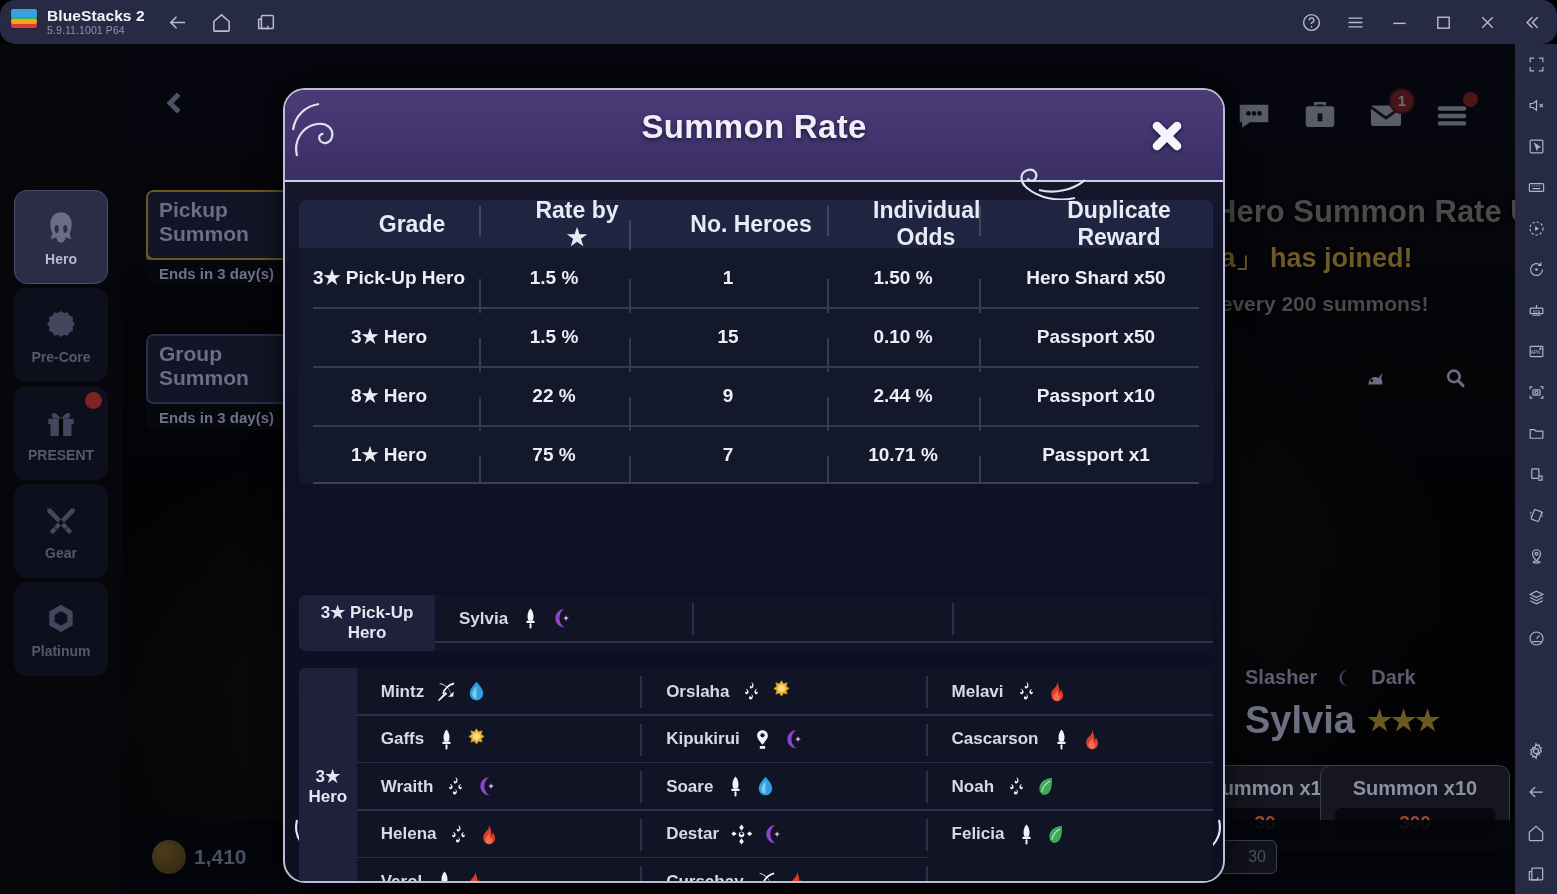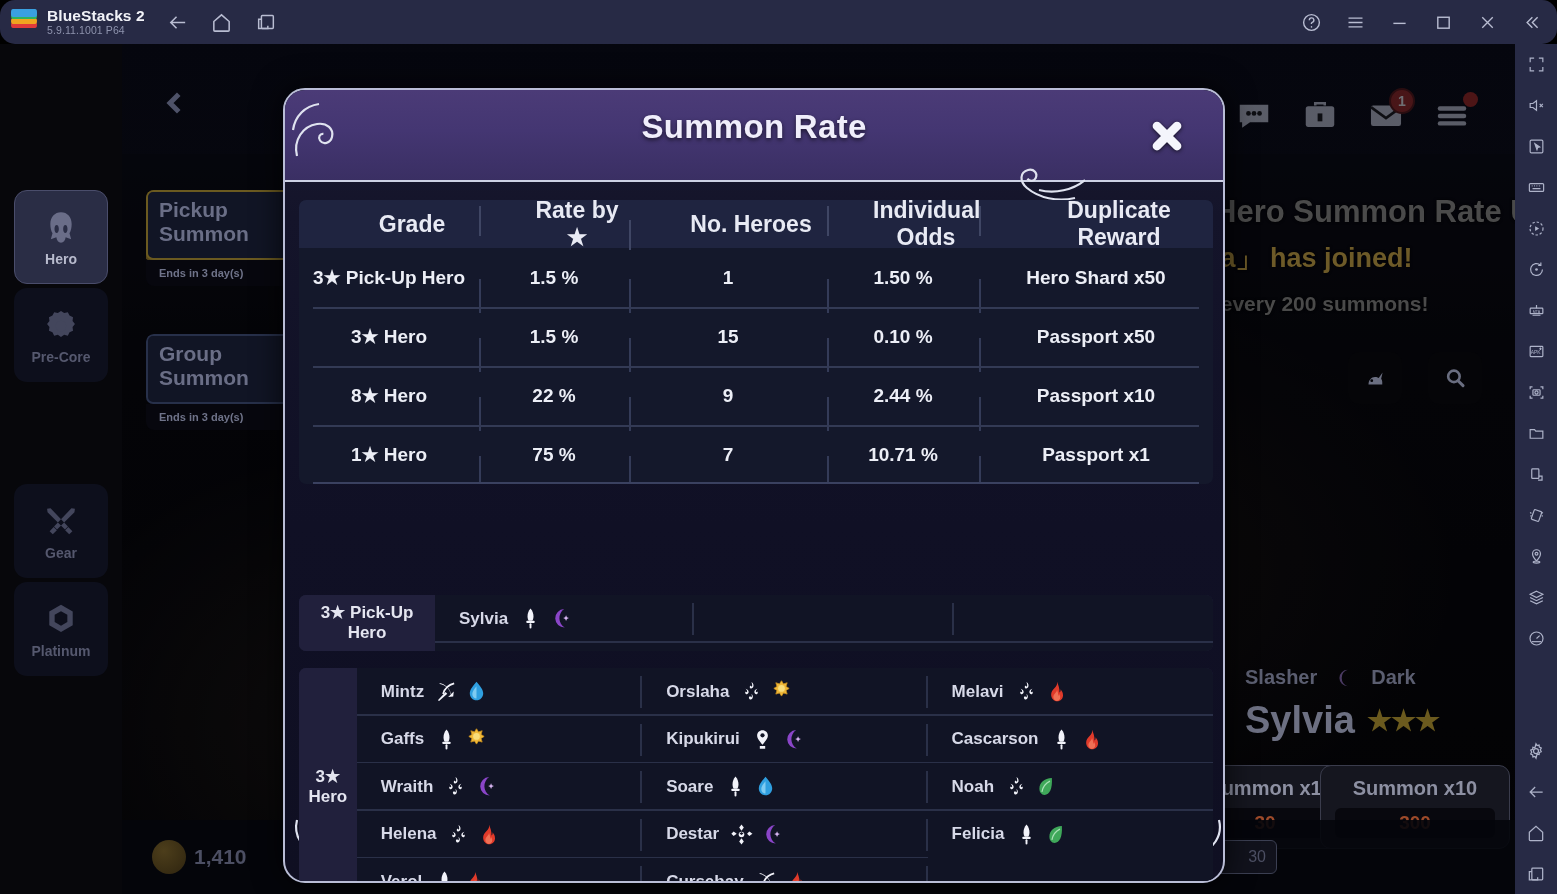--- a/index.html
+++ b/index.html
@@ -89,21 +89,21 @@
   .gs-item.sel .gs-ico svg{ fill:#6a6d88; }
   .gs-lbl{ color:#55586e;font-size:14px;font-weight:bold; }
   .gs-item.sel .gs-lbl{ color:#b8bbcd; }
   .gs-dot{ position:absolute;right:6px;top:6px;width:17px;height:17px;border-radius:50%;background:#7e2420; }
 
   
   .sum-tab{ position:absolute;left:146px;width:170px;height:96px;border-radius:8px;overflow:hidden;cursor:pointer; }
   .sum-tab .body{ position:absolute;left:0;top:0;right:0;height:70px;background:#111525;border:2px solid #27304a; border-radius:7px; }
   .sum-tab.on .body{ border-color:#6b5a20; box-shadow:0 0 0 2px rgba(150,120,40,.55); }
   .sum-tab .nm{ position:absolute;left:13px;top:8px;color:#6a6e86;font-size:21px;font-weight:bold;line-height:1.12;width:150px; }
-  .sum-tab .ends{ position:absolute;left:0;bottom:0;right:0;height:26px;background:#07070e;color:#6f7389;font-size:11px;font-weight:bold;display:flex;align-items:center;padding-left:13px; }
+  .sum-tab .ends{ position:absolute;left:0;bottom:0;right:0;height:26px;background:#07070e;color:#6f7389;font-size:15px;font-weight:bold;display:flex;align-items:center;padding-left:13px; }
 
   
   #banner{ position:absolute;left:1090px;top:150px;width:430px;text-align:left;pointer-events:none; }
   #banner .l1{ color:#4a4a4a;font-size:31px;font-weight:bold;white-space:nowrap;text-shadow:0 0 3px #000; }
   #banner .l2{ color:#4a4a4a;font-size:27px;font-weight:bold;margin-top:10px;white-space:nowrap;text-shadow:0 0 3px #000; }
   #banner .hl{ color:#6d5a28; }
   #banner .l3{ color:#4a4a4a;font-size:21px;font-weight:bold;margin-top:16px;white-space:nowrap;text-shadow:0 0 3px #000; }
   #banner-btns{ position:absolute;left:1348px;top:308px;display:flex;gap:26px; }
   #banner-btns .bb{ width:54px;height:52px;border-radius:11px;background:#050508;display:flex;align-items:center;justify-content:center;cursor:pointer; }
   #banner-btns svg{ fill:#6a6e80; }
@@ -400,20 +400,32 @@
     <div class="gs-item" style="top:244px">
       <div class="gs-ico">
         <svg viewBox="0 0 24 24" width="38" height="38">
             <path d="M12 2.5l2 1.3 2.3-.5 1.1 2.1 2.2 1-.3 2.4 1.5 1.9-1.5 1.9.3 2.4-2.2 1-1.1 2.1-2.3-.5-2 1.3-2-1.3-2.3.5-1.1-2.1-2.2-1 .3-2.4L3.2 10.7l1.5-1.9-.3-2.4 2.2-1 1.1-2.1 2.3.5z"></path>
             <circle cx="12" cy="12" r="3.3"></circle>
           </svg>
       </div>
       <div class="gs-lbl">Pre-Core</div>
     </div>
 
+    <div class="gs-item" style="top:342px">
+      <div class="gs-dot"></div>
+      <div class="gs-ico">
+        <svg viewBox="0 0 24 24" width="36" height="36">
+            <rect x="3.5" y="8.5" width="17" height="3.5"></rect>
+            <rect x="5" y="12" width="14" height="8"></rect>
+            <rect x="10.6" y="8.5" width="2.8" height="11.5" fill="#07070b"></rect>
+            <path d="M12 8.5C10 6 8.4 4.2 6.8 4.7c-1.6.5-1.3 3 1.2 3.8zM12 8.5c2-2.5 3.6-4.3 5.2-3.8 1.6.5 1.3 3-1.2 3.8z"></path>
+          </svg>
+      </div>
+      <div class="gs-lbl">PRESENT</div>
+    </div>
 
     <div class="gs-item" style="top:440px">
       <div class="gs-ico">
         <svg viewBox="0 0 24 24" width="38" height="38">
             <path d="M3.2 3.6l2.2-.3 11 11.6-1.9 1.9L3.5 5.8zM20.8 3.6l-2.2-.3-11 11.6 1.9 1.9L20.5 5.8z"></path>
             <path d="M14.6 17.2l2.6 2.6 2-2-2.6-2.6zM9.4 17.2l-2.6 2.6-2-2 2.6-2.6z"></path>
           </svg>
       </div>
       <div class="gs-lbl">Gear</div>
     </div>

